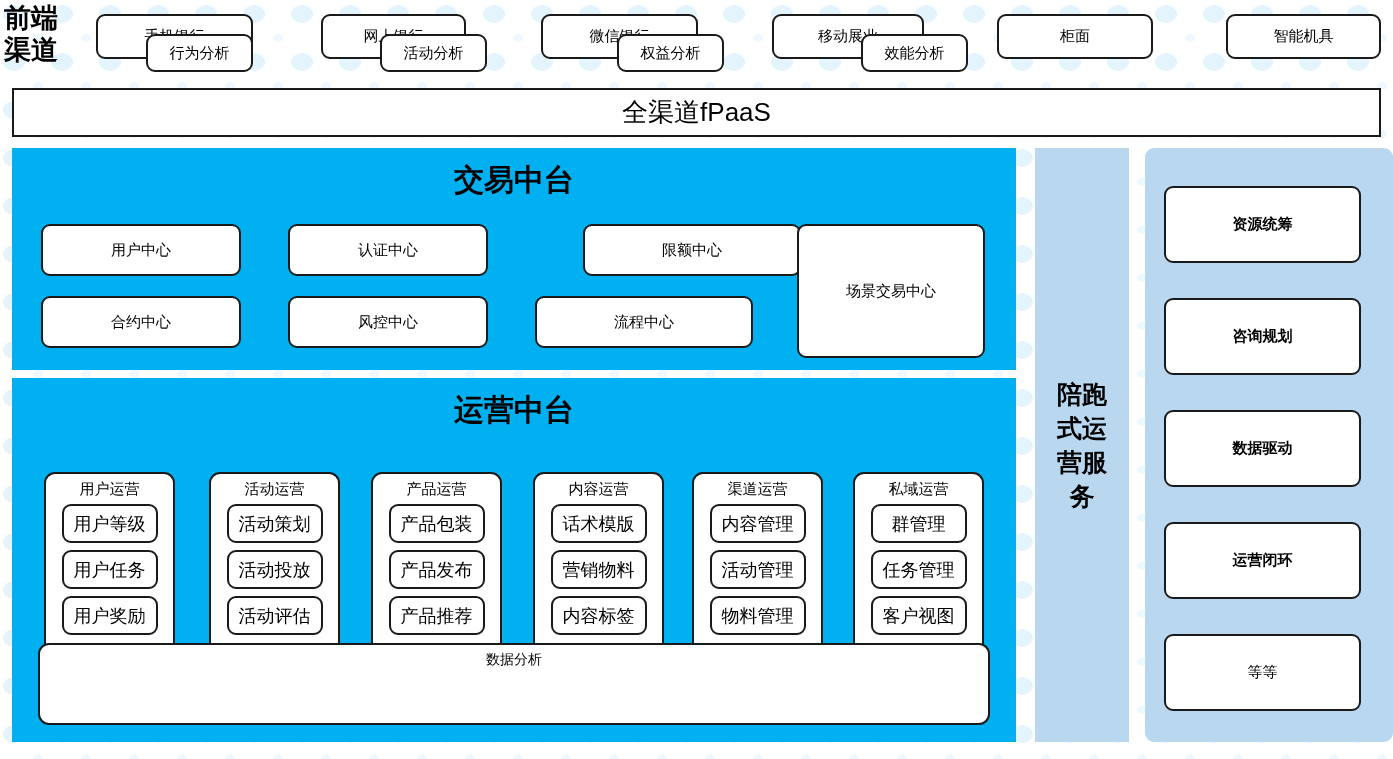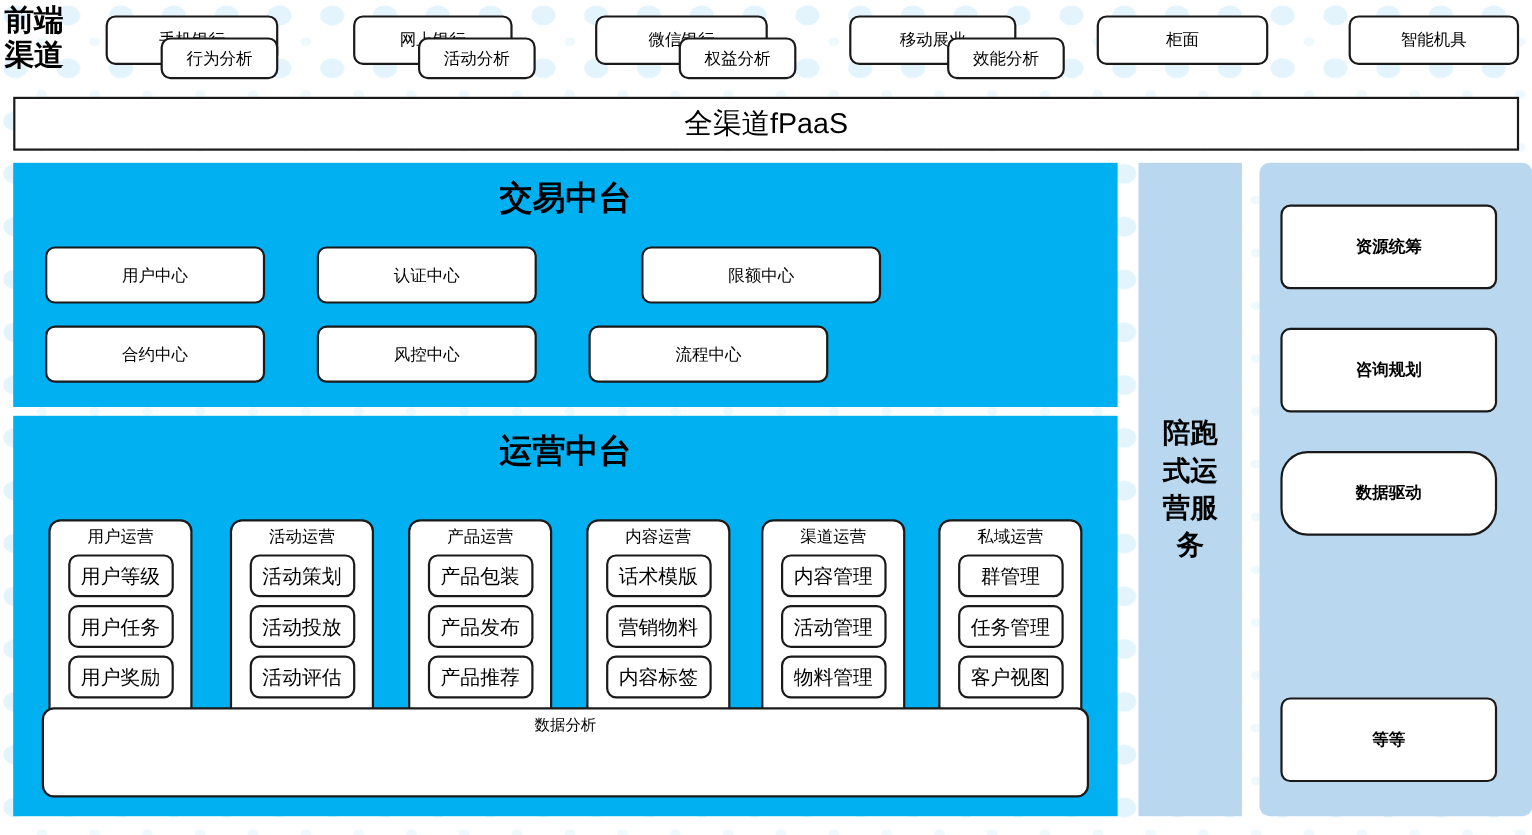--- a/index.html
+++ b/index.html
@@ -109,21 +109,21 @@
 
   
   #right-panel{
     position:absolute;left:1145px;top:148px;width:248px;height:594px;
     background:#b9d8ef;border-radius:9px;box-sizing:border-box;
   }
   .right-item{
     position:absolute;left:19px;width:197px;height:77px;
     font-size:15px;font-weight:bold;
   }
-  .right-item.plain{font-weight:bold;}
+  .right-item.plain{font-weight:normal;}
 </style>
 </head>
 <body>
 
 <svg id="dots" xmlns="http://www.w3.org/2000/svg">
   <defs>
     <pattern id="dotpat" width="48" height="48" patternUnits="userSpaceOnUse">
       <ellipse cx="14" cy="14" rx="11" ry="9" fill="#e4f4fc"></ellipse>
       <ellipse cx="38" cy="38" rx="5" ry="4" fill="#eef9fd"></ellipse>
     </pattern>
@@ -152,20 +152,21 @@
     <div class="block-title">交易中台</div>
   </div>
   <div id="trade-items">
       <div class="box trade-box rnd" style="left: 41px; top: 224px; width: 200px;">用户中心</div>
       <div class="box trade-box rnd" style="left: 288px; top: 224px; width: 200px;">认证中心</div>
       <div class="box trade-box rnd" style="left: 535px; top: 224px; width: 218px; margin-left: 48px;">限额中心</div>
       <div class="box trade-box rnd" style="left: 41px; top: 296px; width: 200px;">合约中心</div>
       <div class="box trade-box rnd" style="left: 288px; top: 296px; width: 200px;">风控中心</div>
       <div class="box trade-box rnd" style="left: 535px; top: 296px; width: 218px;">流程中心</div>
     </div>
+  <div id="scene-box" class="box rnd">场景交易中心</div>
 
   <div id="ops-block" class="cyan">
     <div class="block-title">运营中台</div>
   </div>
   <div id="ops-columns">
       <div class="ops-col" style="left: 44px;">
         <div class="ops-col-title">用户运营</div>
         <div class="box ops-item rnd">用户等级</div>
         <div class="box ops-item rnd">用户任务</div>
         <div class="box ops-item rnd">用户奖励</div>
@@ -212,17 +213,18 @@
       <div class="box da-item rnd" style="left: 861px;">效能分析</div>
     </div>
 
   <div id="accompany-col">
     <div id="accompany-text">陪跑式运营服务</div>
   </div>
 
   <div id="right-panel">
       <div class="box right-item rnd" style="top: 38px;">资源统筹</div>
       <div class="box right-item rnd" style="top: 150px;">咨询规划</div>
-      <div class="box right-item rnd" style="top: 262px; border-radius: 25px;">数据驱动</div>
+      <div class="box right-item rnd" style="top: 262px;">数据驱动</div>
+      <div class="box right-item rnd" style="top: 374px;">运营闭环</div>
       <div class="box right-item rnd plain" style="top: 486px;">等等</div>
     </div>
 
 </div>
 
 </body></html>

